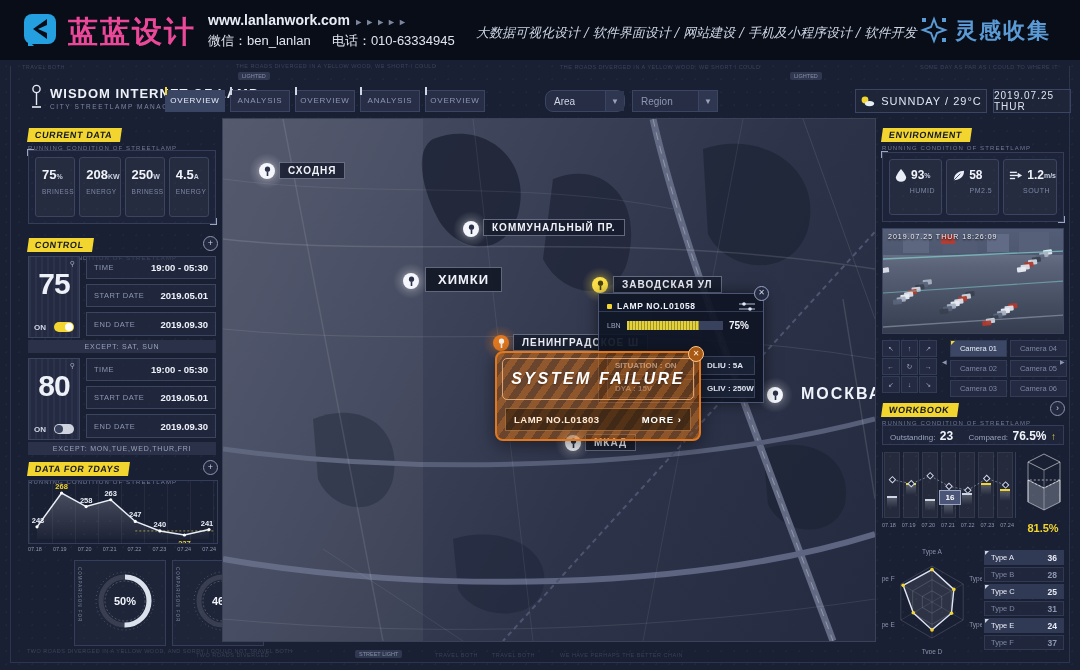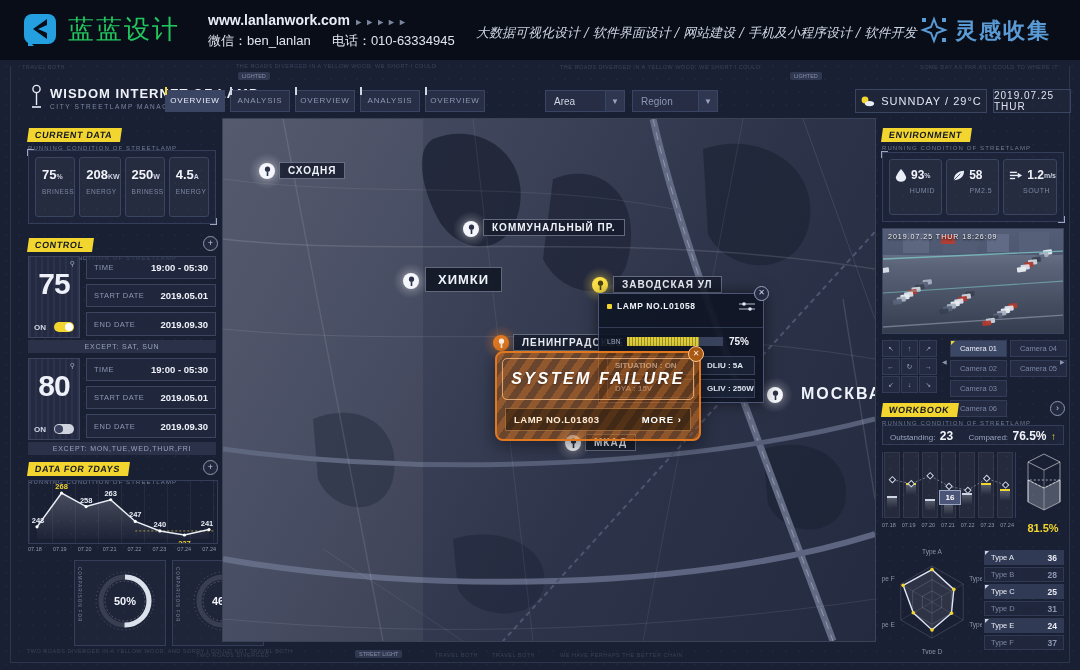--- a/index.html
+++ b/index.html
@@ -1,21 +1,21 @@
 <!DOCTYPE html>
 <html><head>
 <meta charset="utf-8">
 <style>
   html,body{margin:0;padding:0;background:#000;}
   #app{position:relative;width:1080px;height:670px;overflow:hidden;background:#181e30;
        font-family:"Liberation Sans",sans-serif;color:#e6eaf4;}
   .abs{position:absolute;}
   
   #banner{position:absolute;left:0;top:0;width:1080px;height:60px;background:#090d18;}
-  .logo-txt{font-size:26px;font-weight:normal;color:#22c55e;letter-spacing:2px;font-family:"Liberation Sans",sans-serif;}
+  .logo-txt{font-size:30px;font-weight:bold;color:#ec4899;letter-spacing:2px;font-family:"Liberation Sans",sans-serif;}
   .site{font-size:14px;color:#e8edf5;font-weight:bold;}
   .site-arr{font-size:9px;color:#7c879e;letter-spacing:2px;}
   .contact{font-size:13px;color:#dfe5f0;}
   .services{font-size:13px;color:#cdd5e4;font-style:italic;font-family:"DejaVu Serif",serif;}
   .collect{font-size:22px;font-weight:bold;color:#5b9bd5;font-family:"DejaVu Serif",serif;letter-spacing:2px;}
   
   #dash{position:absolute;left:0;top:60px;width:1080px;height:610px;background:#1a2033;
         background-image:radial-gradient(rgba(160,175,210,0.055) 1px,transparent 1px);background-size:13px 13px;}
   .edge{position:absolute;background:#2c354e;}
   .tiny{font-size:5.5px;color:rgba(125,140,175,0.30);letter-spacing:.5px;white-space:nowrap;}
@@ -84,21 +84,21 @@
   .pin.orange .dot{background:#e07820;}
   .pin.orange .glow{background:radial-gradient(circle,rgba(224,120,32,0.6) 0%,rgba(224,120,32,0.15) 45%,transparent 70%);}
   .pinlabel{position:absolute;z-index:3;background:rgba(22,28,44,0.82);border:1px solid rgba(190,200,225,0.45);
             color:#f0f3fa;font-weight:bold;padding:2px 8px;font-size:10px;letter-spacing:1px;white-space:nowrap;}
   .pinlabel.big{font-size:13px;padding:4px 12px;background:rgba(18,23,37,0.9);}
   
   #tip{position:absolute;left:375px;top:174px;width:164px;height:108px;z-index:4;background:rgba(15,21,37,0.93);
        border:1px solid #4a5577;box-shadow:0 0 14px rgba(0,0,0,0.5);}
   .tip-close{position:absolute;right:-6px;top:-8px;width:13px;height:13px;border-radius:50%;border:1px solid #9aa6c4;
              background:#232a42;color:#cfd6e6;font-size:8px;line-height:12px;text-align:center;}
-  .tip-head{display:flex;align-items:center;padding:7px 8px 16px 8px;border-bottom:1px solid rgba(74,85,119,0.6);}
+  .tip-head{display:flex;align-items:center;padding:7px 8px 0 8px;border-bottom:1px solid rgba(74,85,119,0.6);}
   .tip-title{font-size:8.5px;font-weight:bold;letter-spacing:.6px;color:#f0f3fa;flex:1;margin-left:5px;}
   .ydot{width:5px;height:5px;background:#f2d52e;border-radius:1px;}
   .lbn-row{display:flex;align-items:center;padding:8px 8px 6px 8px;}
   .lbn-lbl{font-size:7px;color:#9aa3bd;width:20px;}
   .lbn-bar{width:96px;height:9px;background:#39425c;position:relative;overflow:hidden;}
   .lbn-fill{position:absolute;left:0;top:0;bottom:0;background:#e3d23c;
             background-image:repeating-linear-gradient(90deg,transparent 0 2px,rgba(0,0,0,0.3) 2px 3px);}
   .lbn-pct{font-size:10px;font-weight:bold;color:#f2f4fa;margin-left:6px;}
   .tip-cell{position:absolute;height:19px;border:1px solid #39425c;background:rgba(32,40,62,0.6);
             font-size:8px;font-weight:bold;color:#dfe5f0;display:flex;align-items:center;padding-left:7px;box-sizing:border-box;}
@@ -207,21 +207,21 @@
     </div>
 
     <div class="abs" style="left:165px;top:30px;display:flex;gap:5px;">
       <div class="tab active"><span class="tick"></span><span>OVERVIEW</span></div>
       <div class="tab"><span class="tick"></span><span>ANALYSIS</span></div>
       <div class="tab"><span class="tick"></span><span>OVERVIEW</span></div>
       <div class="tab"><span class="tick"></span><span>ANALYSIS</span></div>
       <div class="tab"><span class="tick"></span><span>OVERVIEW</span></div>
     </div>
 
-    <div class="select" style="left:545px;top:30px;width:78px;">
+    <div class="select" style="left:545px;top:30px;width:78px;border-radius:8px;">
       <span class="lbl">Area</span>
       <span class="caret">▼</span>
     </div>
     <div class="select" style="left:632px;top:30px;width:84px;">
       <span class="lbl" style="color:#8e97b2;">Region</span>
       <span class="caret">▼</span>
     </div>
 
     <div class="infobox" style="left:855px;top:29px;width:130px;">
       <svg width="15" height="12" viewBox="0 0 15 12" style="margin-right:6px;">
@@ -638,21 +638,21 @@
         <div class="abs pager" style="left:60px;top:130px;">◀</div>
         <div class="abs" style="left:68px;top:112px;">
           <div style="display:flex;gap:3px;margin-bottom:3px;">
             <div class="cambtn sel">Camera 01</div>
             <div class="cambtn">Camera 04</div>
           </div>
           <div style="display:flex;gap:3px;margin-bottom:3px;">
             <div class="cambtn">Camera 02</div>
             <div class="cambtn">Camera 05</div>
           </div>
-          <div style="display:flex;gap:3px;flex-direction:column;">
+          <div style="display:flex;gap:3px;">
             <div class="cambtn">Camera 03</div>
             <div class="cambtn">Camera 06</div>
           </div>
         </div>
         <div class="abs pager" style="left:178px;top:130px;">▶</div>
       </div>
 
       <div class="abs" style="left:0;top:339px;">
         <span class="chip">WORKBOOK</span>
         <div class="sub">RUNNING CONDITION OF STREETLAMP</div>

